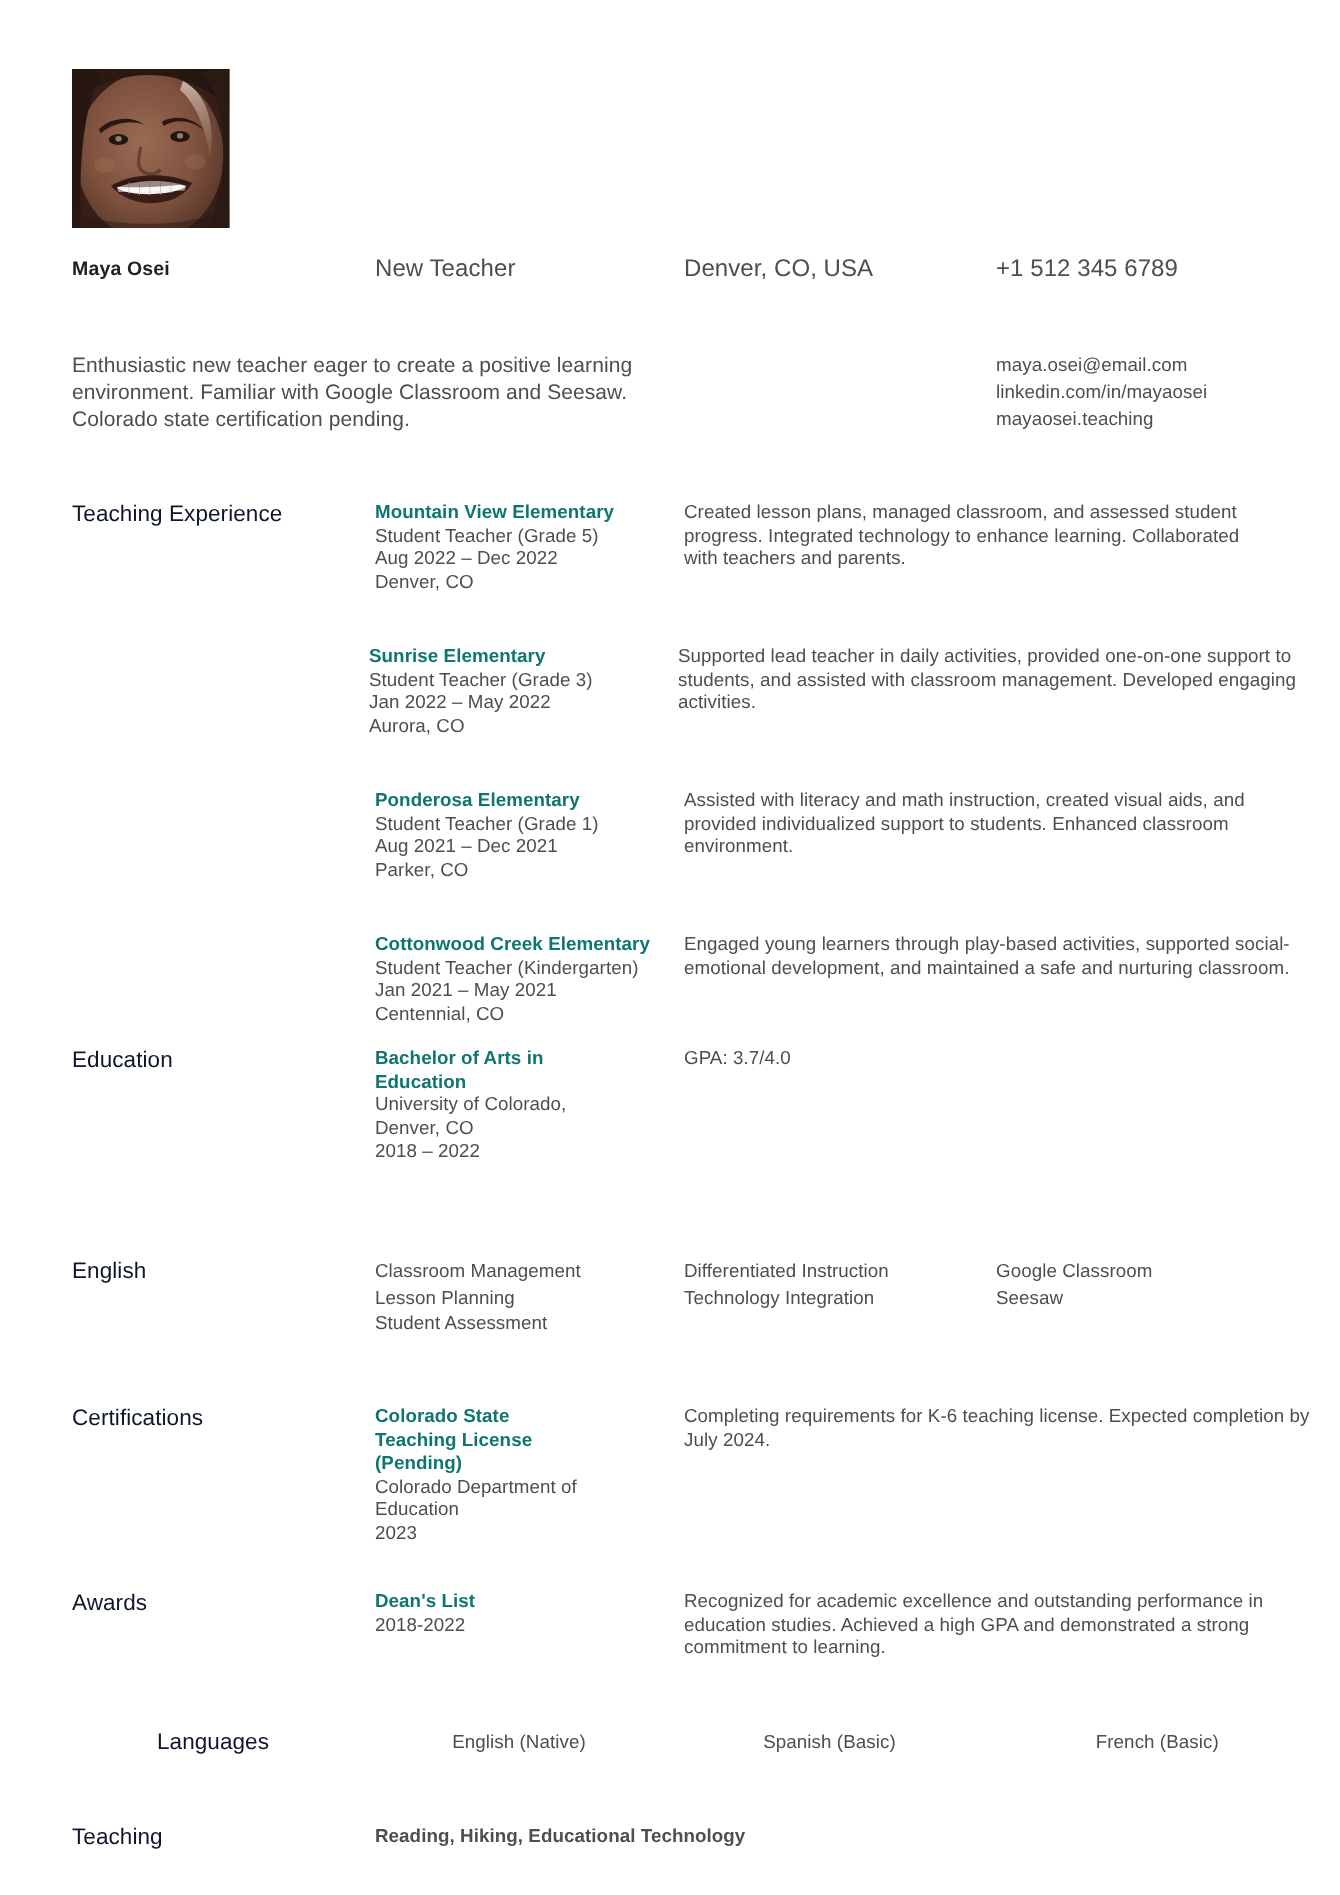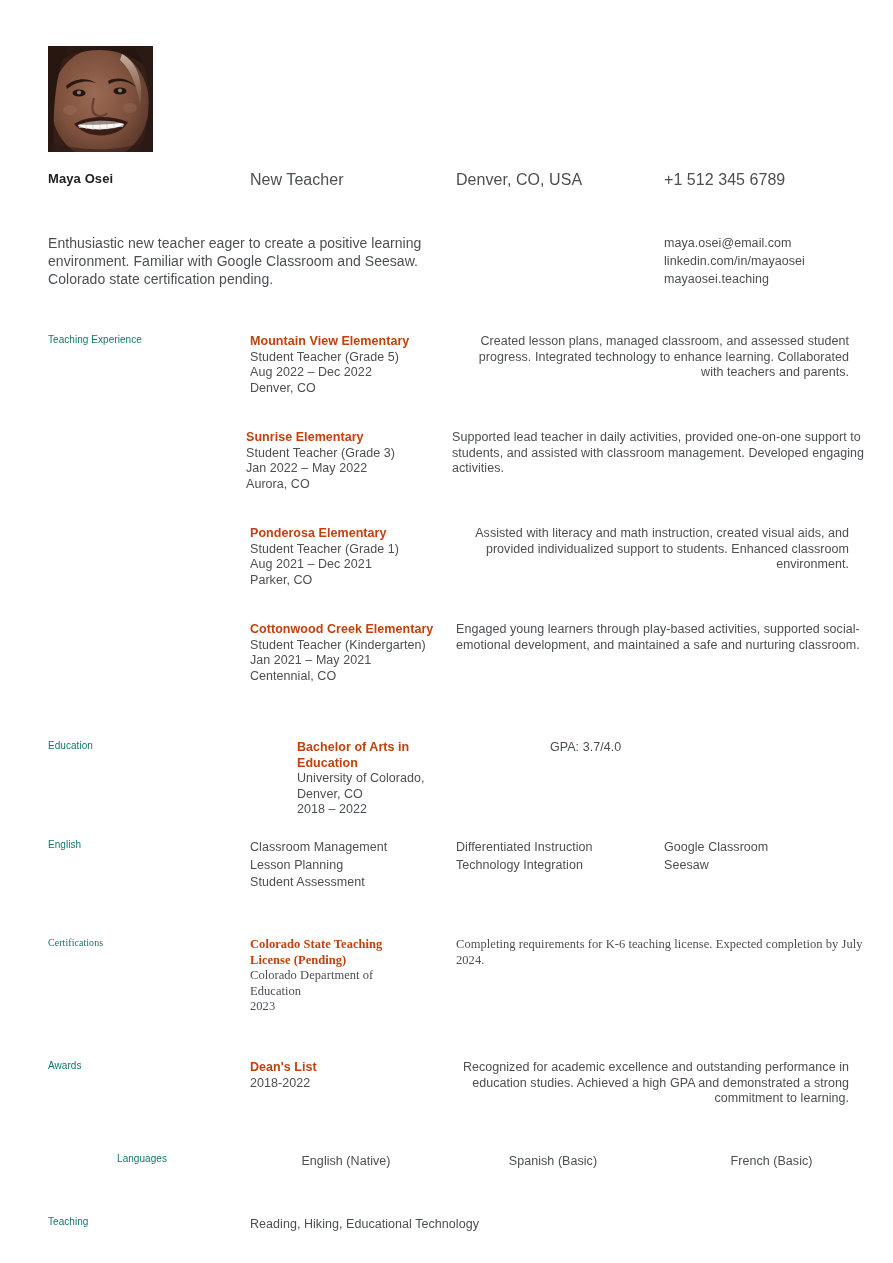--- a/index.html
+++ b/index.html
@@ -27,21 +27,21 @@
   .row {
     display: grid;
     grid-template-columns: 202px 206px 208px 229px;
     column-gap: 0;
     padding-left: 48px;
     padding-right: 30px;
     box-sizing: border-box;
     width: 893px;
   }
   .col { box-sizing: border-box; padding-right: 14px; }
-  .col-wide { padding-right: 44px; text-align: right; }
+  .col-wide { padding-right: 44px; }
 
   
   .photo-row { padding-left: 48px; padding-top: 46px; }
   .photo {
     width: 105px;
     height: 106px;
     display: block;
     overflow: hidden;
     background: #3a241d;
   }
@@ -53,28 +53,28 @@
     font-weight: bold;
     color: #202124;
     letter-spacing: 0.1px;
   }
   .meta {
     font-size: 16px;
     color: #4b4f52;
     letter-spacing: 0.05px;
   }
   .label {
-    font-size: 10px;
+    font-size: 15px;
+    color: #0f172a;
+    letter-spacing: 0.05px;
+  }
+  .entry-title {
+    font-size: 12.5px;
+    font-weight: bold;
     color: #0f766e;
-    letter-spacing: 0.05px;
-  }
-  .entry-title {
-    font-size: 12.5px;
-    font-weight: bold;
-    color: #c2410c;
     letter-spacing: 0.05px;
     line-height: 15.5px;
   }
   .entry-line {
     font-size: 12.5px;
     color: #4b4f52;
     letter-spacing: 0.05px;
     line-height: 15.5px;
   }
   .desc {
@@ -233,21 +233,21 @@
       <div class="entry-title">Cottonwood Creek Elementary</div>
       <div class="entry-line">Student Teacher (Kindergarten)</div>
       <div class="entry-line">Jan 2021 – May 2021</div>
       <div class="entry-line">Centennial, CO</div>
     </div>
     <div class="col" style="grid-column: 3 / span 2; padding-right: 14px;">
       <div class="desc">Engaged young learners through play-based activities, supported social-emotional development, and maintained a safe and nurturing classroom.</div>
     </div>
   </div>
 
-  <div class="blk row" style="top:740px;gap:47px;">
+  <div class="blk row" style="top:698px;">
     <div class="col">
       <div class="label">Education</div>
     </div>
     <div class="col" style="padding-right:40px;">
       <div class="entry-title">Bachelor of Arts in Education</div>
       <div class="entry-line">University of Colorado, Denver, CO</div>
       <div class="entry-line">2018 – 2022</div>
     </div>
     <div class="col">
       <div class="desc">GPA: 3.7/4.0</div>
@@ -267,21 +267,21 @@
     <div class="col">
       <div class="skill-line">Differentiated Instruction</div>
       <div class="skill-line">Technology Integration</div>
     </div>
     <div class="col">
       <div class="skill-line">Google Classroom</div>
       <div class="skill-line">Seesaw</div>
     </div>
   </div>
 
-  <div class="blk row" style="top:937px;font-family:Liberation Serif, serif;">
+  <div class="blk row" style="top:937px;">
     <div class="col">
       <div class="label">Certifications</div>
     </div>
     <div class="col" style="padding-right:66px;">
       <div class="entry-title">Colorado State Teaching License (Pending)</div>
       <div class="entry-line">Colorado Department of Education</div>
       <div class="entry-line">2023</div>
     </div>
     <div class="col" style="grid-column: 3 / span 2; padding-right: 14px;">
       <div class="desc">Completing requirements for K-6 teaching license. Expected completion by July 2024.</div>
@@ -313,18 +313,18 @@
     </div>
     <div class="col">
       <div class="skill-line">French (Basic)</div>
     </div>
   </div>
 
   <div class="blk row" style="top:1216px;">
     <div class="col">
       <div class="label">Teaching</div>
     </div>
-    <div class="col" style="grid-column: 2 / span 3;">
+    <div class="col" style="grid-column: 2 / span 3; font-weight: bold;">
       <div class="skill-line">Reading, Hiking, Educational Technology</div>
     </div>
   </div>
 
 </div>
 
 </body></html>

